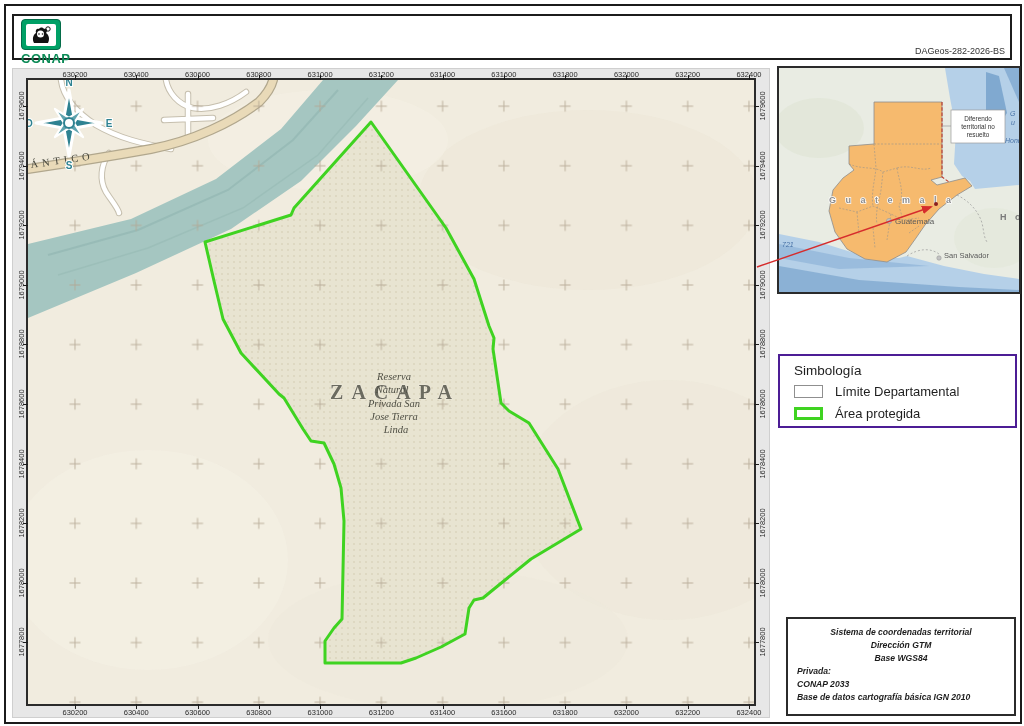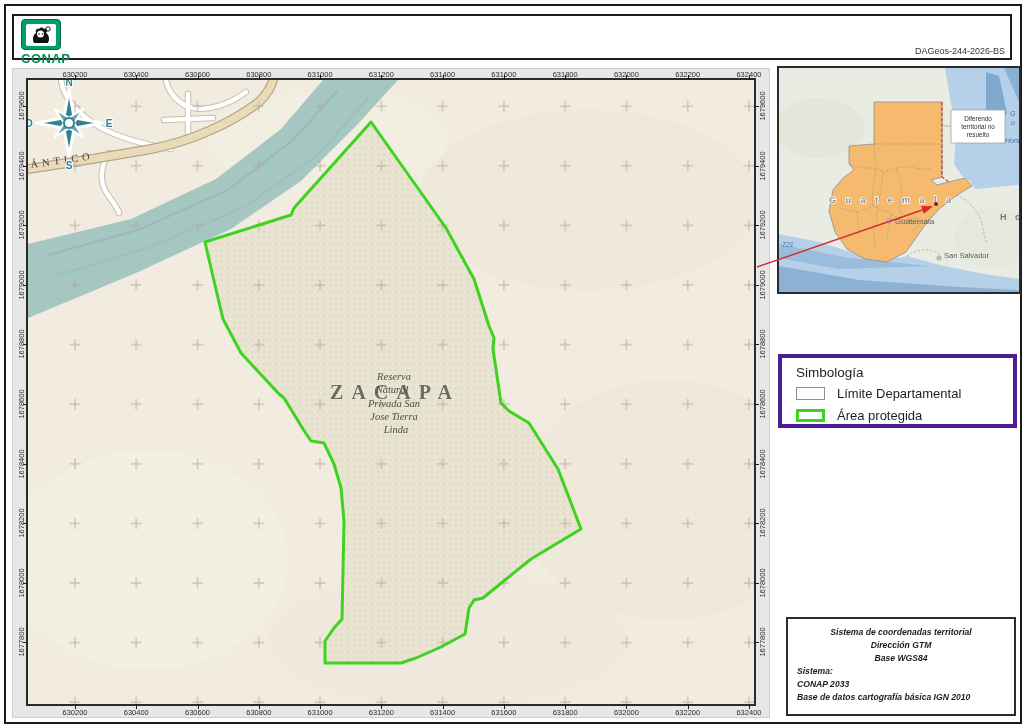--- a/index.html
+++ b/index.html
@@ -24,21 +24,21 @@
   .map-band{position:absolute;left:12px;top:68px;width:758px;height:650px;
         background:#e7e7e7;border:1px solid #cfcfcf;box-sizing:border-box;}
   .map-frame{position:absolute;left:13px;top:9px;width:726px;height:624px;
         border:2px solid #2b2b2b;background:#f1ecdf;}
   .clab{position:absolute;font-size:7.5px;color:#2b2b2b;white-space:nowrap;}
   .tick{position:absolute;background:#1c1c1c;}
   
   .inset{position:absolute;left:777px;top:66px;width:240px;height:224px;
         border:2px solid #2b2b2b;background:#e9ece3;box-sizing:content-box;}
   .legend{position:absolute;left:778px;top:354px;width:239px;height:74px;
-        border:4px solid #4c1d95;background:#fff;box-sizing:border-box;}
+        border:2px solid #4c1d95;background:#fff;box-sizing:border-box;}
   .legend-title{position:absolute;left:14px;top:7px;font-size:13.5px;color:#1e1e1e;}
   .legend-row{position:absolute;left:14px;height:16px;display:flex;align-items:center;justify-content:center;}
   .swatch{width:29px;height:13px;background:#fff;margin-right:12px;box-sizing:border-box;}
   .legend-label{font-size:13px;color:#1e1e1e;white-space:nowrap;}
   .credits{position:absolute;left:786px;top:617px;width:230px;height:99px;
         border:2px solid #2b2b2b;background:#fff;box-sizing:border-box;
         font-family:"Liberation Sans",sans-serif;font-style:italic;font-weight:700;
         font-size:8.6px;color:#1c1c1c;padding:7px 9px;line-height:13px;}
   .credits .c{text-align:center;}
   .credits .j{word-spacing:2.6px;}
@@ -59,21 +59,21 @@
             <path d="M6,18 C4,14 5,10 8,8 C7,5 9,3 11,4 C12,2 15,2 16,4 C19,3 20,6 18,8 C21,10 22,14 20,18 Z" fill="#111"></path>
             <circle cx="20" cy="4" r="2.2" fill="none" stroke="#111" stroke-width="1"></circle>
             <path d="M9,9 a3.5,3.5 0 1,0 7,0 a3.5,3.5 0 1,0 -7,0" fill="#fff"></path>
             <circle cx="11" cy="9" r="0.8" fill="#111"></circle>
               <circle cx="14.5" cy="9" r="0.8" fill="#111"></circle>
           </svg>
         </div>
       </div>
       <div class="logo-text">CONAP</div>
     </div>
-    <div class="doc-code">DAGeos-244-2026-BS</div>
+    <div class="doc-code">DAGeos-282-2026-BS</div>
   </div>
 
   <div class="map-band" id="map-band">
     <div class="map-frame">
       <svg width="726" height="624" viewBox="0 0 726 624">
         <defs>
           <pattern id="dots" width="6" height="6" patternUnits="userSpaceOnUse">
             <circle cx="2" cy="2" r="0.7" fill="#a89d72" opacity="0.45"></circle>
           </pattern>
           <pattern id="crosses" x="16.4" y="-3.6" width="61.27" height="59.6" patternUnits="userSpaceOnUse">
@@ -325,21 +325,21 @@
     <div class="legend-row" style="top:49px">
       <div class="swatch" style="border:3px solid #3fd321"></div>
       <div class="legend-label">Área protegida</div>
     </div>
   </div>
 
   <div class="credits">
     <div class="c">Sistema de coordenadas territorial</div>
     <div class="c">Dirección GTM</div>
     <div class="c">Base WGS84</div>
-    <div>Sistema:</div>
+    <div>Privada:</div>
     <div>CONAP 2033</div>
     <div>Base de datos cartografía básica IGN 2010</div>
   </div>
 
   <svg class="overlay" viewBox="0 0 1024 726">
     <defs>
       <marker id="arr" markerWidth="9" markerHeight="8" refX="6.5" refY="3" orient="auto">
         <path d="M0,0 L8,3 L0,6 Z" fill="#d62c2c"></path>
       </marker>
     </defs>

